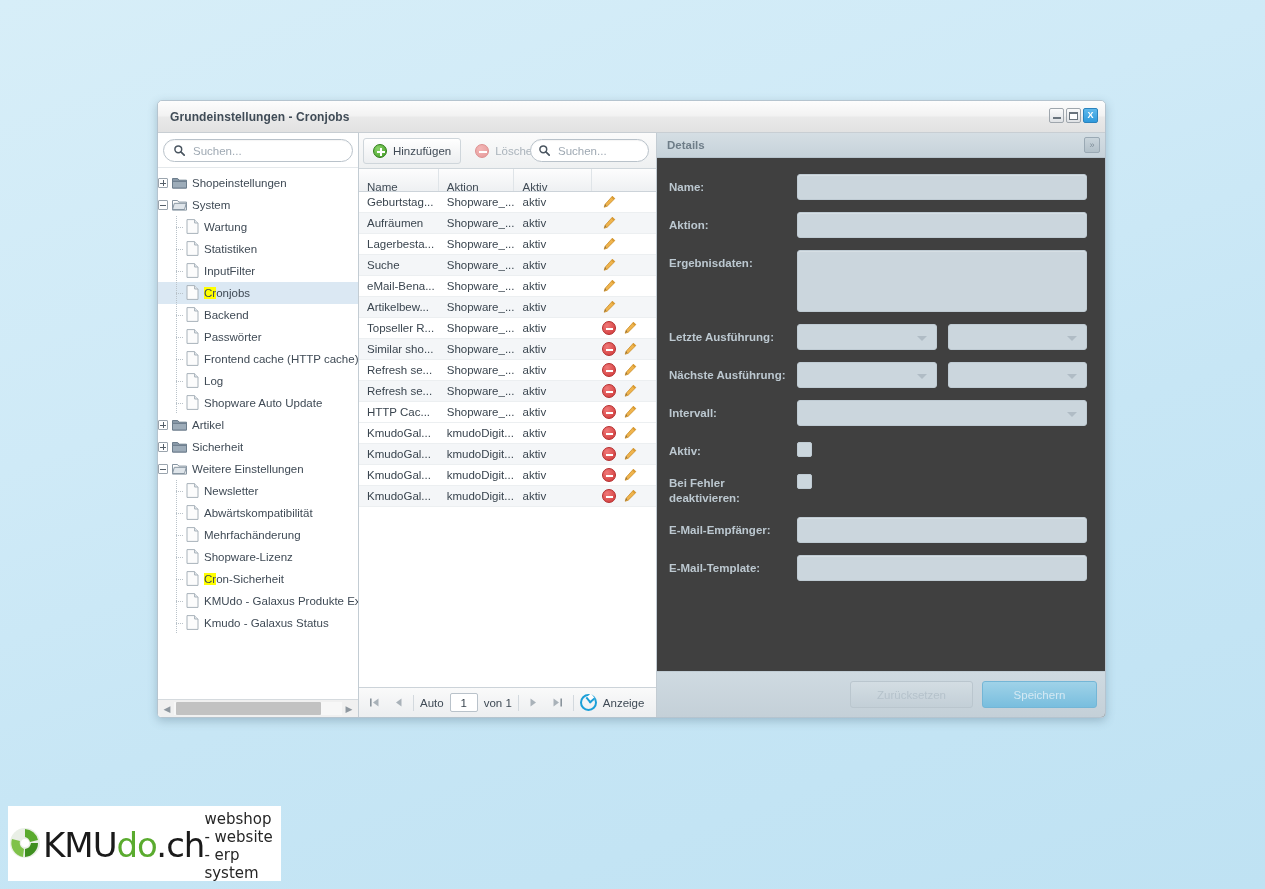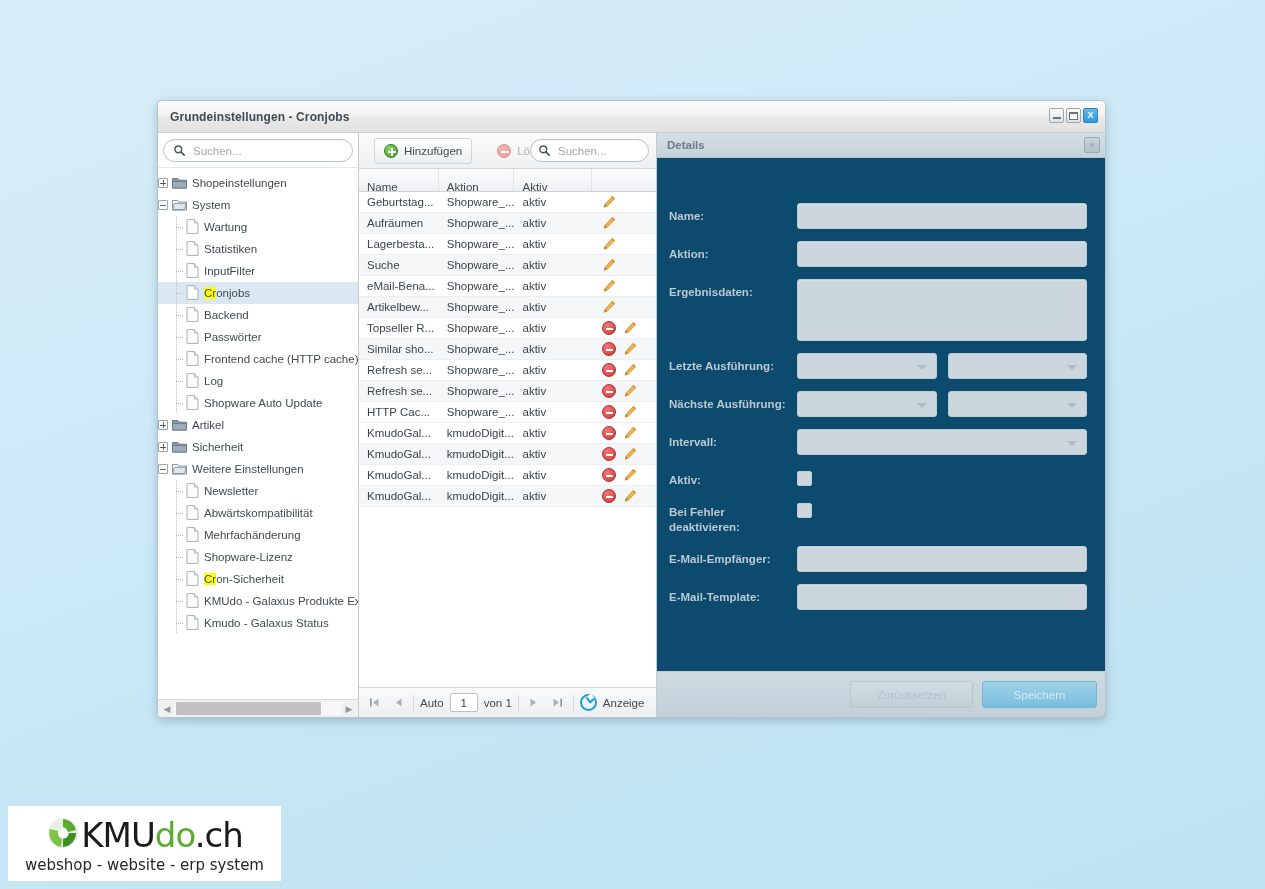--- a/index.html
+++ b/index.html
@@ -172,21 +172,20 @@
   }
   .tb-btn {
     height: 26px; display: flex; align-items: center;
     padding: 0 9px; border-radius: 3px;
     font-size: 11.5px; color: #3f4a55;
     border: 1px solid transparent;
     background: linear-gradient(to bottom, #ffffff, #eceef0);
     border-color: #cfd6db;
     margin-right: 4px;
     white-space: nowrap;
-    margin-left: 11px;
   }
   .tb-btn.disabled { color: #aab3bb; background: transparent; border-color: transparent; }
   .circ {
     width: 14px; height: 14px; border-radius: 50%;
     margin-right: 6px; flex: 0 0 auto; position: relative;
     display: inline-block;
   }
   .circ.green { background: radial-gradient(circle at 35% 30%, #8bd46a, #3f9b23); border:1px solid #2f7d18;}
   .circ.red-dis { background: radial-gradient(circle at 35% 30%, #f3b6b6, #e69a9a); border:1px solid #dd8f8f;}
   .circ .plusg, .circ .minusg { position:absolute; background:#fff; }
@@ -268,24 +267,23 @@
   }
   .refresh-ic::after{
     content:""; position:absolute; left:5px; top:-1px; width:5px;height:5px;
     border-left:2px solid #1b9fd8; border-bottom:2px solid #1b9fd8;
     transform: rotate(-40deg); background:#fff;
   }
 
   
   #details-panel {
     flex: 1 1 auto;
-    background: #0c4a6e;
+    background: #404040;
     display: flex; flex-direction: column;
     position: relative;
-    gap: 29px;
   }
   #details-header {
     height: 25px;
     background: linear-gradient(to bottom, #d5dee4, #c6d2da);
     border-bottom: 1px solid #b6c3cc;
     display: flex; align-items: center;
     padding: 0 5px 0 10px;
     position: relative;
   }
   #details-title { font-size: 11.5px; font-weight: bold; color: #6e7d88; }
@@ -350,21 +348,21 @@
     background: linear-gradient(to bottom, #9fd2e8, #79bede);
     color: #d4e9f3; font-size: 11.5px;
     display:flex;align-items:center;justify-content:center;
   }
 
   
   #logo {
     position: absolute; left: 8px; top: 806px;
     width: 273px; height: 75px;
     background: #ffffff;
-    display: flex; flex-direction: column;
+    display: flex; flex-direction: row;
     align-items: center; justify-content: center;
     padding-top: 2px;
   }
   #logo-top { display: flex; align-items: center; }
   #logo-mark { margin-right: 1px; }
   #logo-word { font-size: 34px; letter-spacing: -1px; line-height: 1; font-family: "DejaVu Sans", sans-serif; }
   #logo-word .k { color: #1a1a1a; }
   #logo-word .d { color: #5aab2e; }
   #logo-word .c { color: #1a1a1a; }
   #logo-sub { font-size: 15px; color: #262626; margin-top: 2px; font-family: "DejaVu Sans", sans-serif; }

